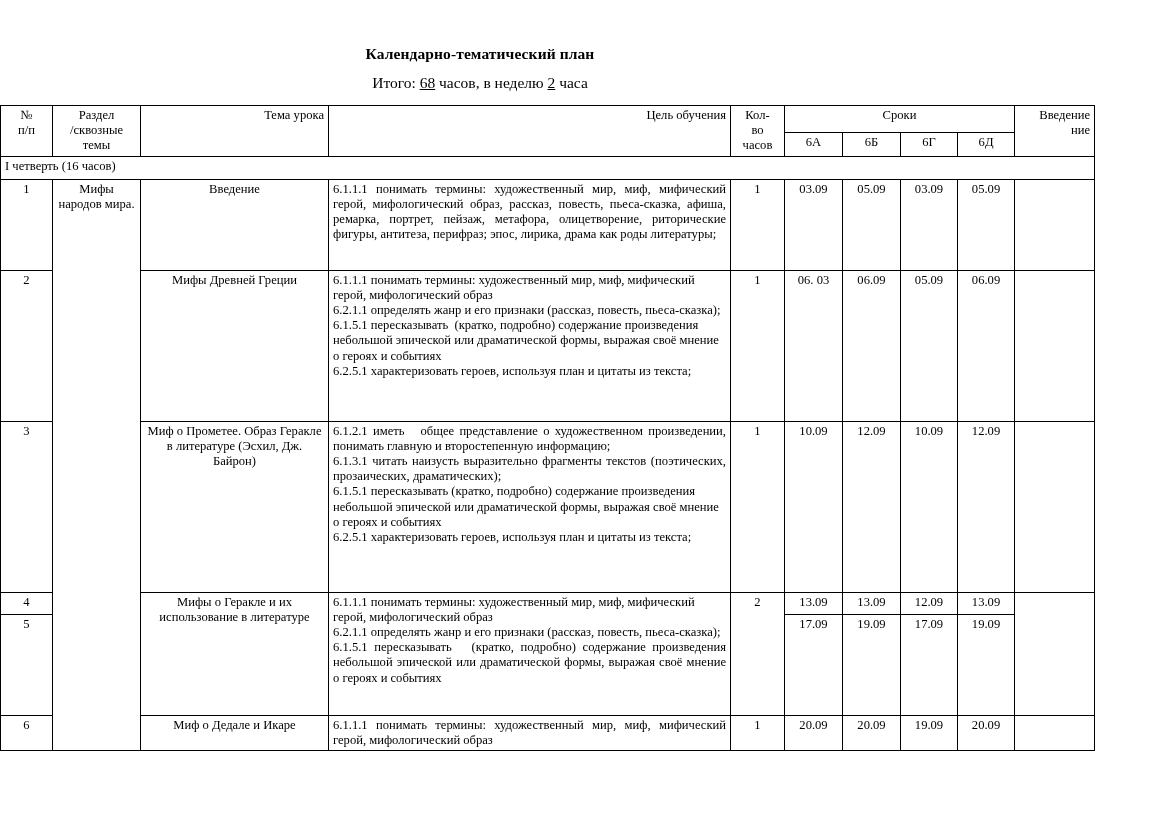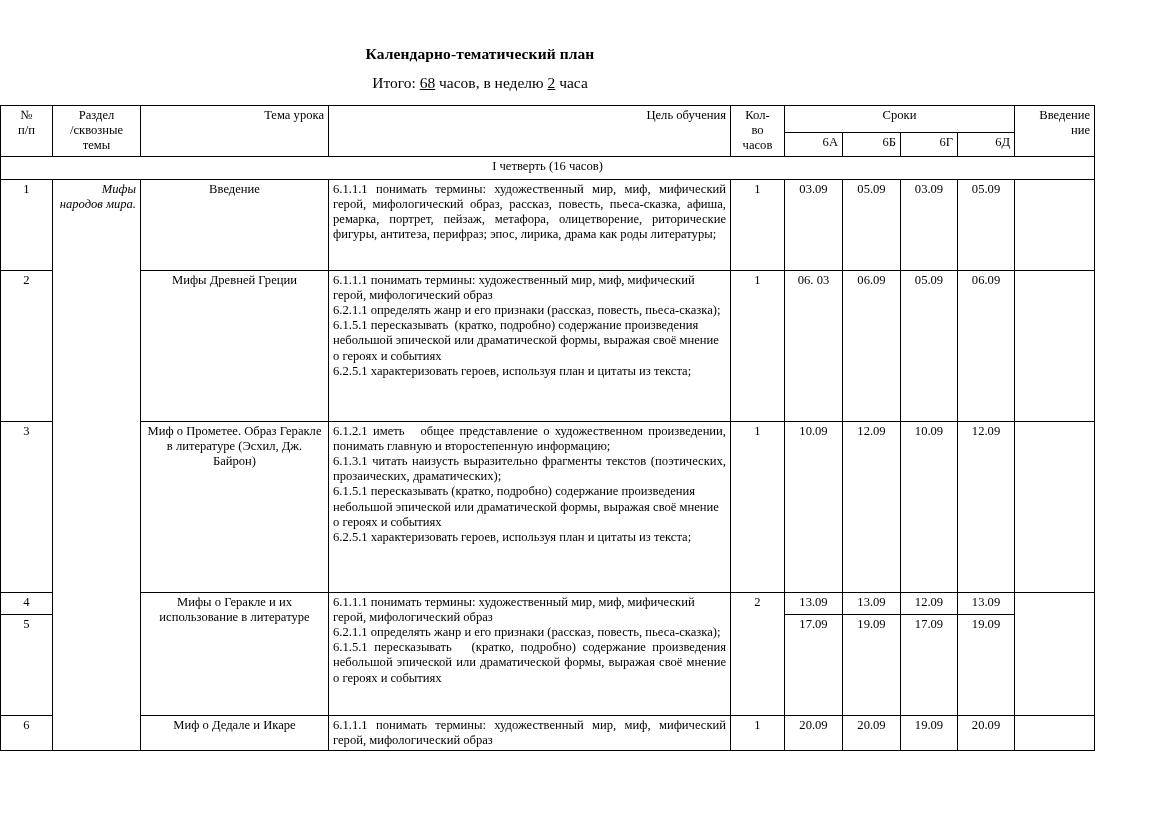--- a/index.html
+++ b/index.html
@@ -81,35 +81,35 @@
   .hdr-mid {
     text-align: right;
     vertical-align: top;
   }
   .hdr-sroki {
     text-align: center;
     vertical-align: top;
     height: 22px;
   }
   .hdr-sub {
-    text-align: right;
+    text-align: center;
     vertical-align: top;
   }
 
   .quarter-row td {
-    text-align: center;
+    text-align: left;
     font-weight: bold;
     font-size: 13.4px;
     padding: 2px 4px;
     height: 18px;
     margin-top: 44px;
   }
 
   td.num      { text-align: center; vertical-align: middle; font-size: 12.6px; }
-  td.section  { text-align: right;   vertical-align: top; font-style: italic; }
+  td.section  { text-align: center;   vertical-align: top; }
   td.theme    { text-align: center;   vertical-align: top; }
   td.goal     { text-align: left;   vertical-align: top; }
   td.goal.just { text-align: justify; }
   td.hours    { text-align: center; vertical-align: middle; }
   td.date     { text-align: center; vertical-align: middle; font-size: 11.4px; margin-top: 9px; }
   td.note     { }
 
   .nowrap-pre { white-space: pre-wrap; }
 </style>
 </head>

